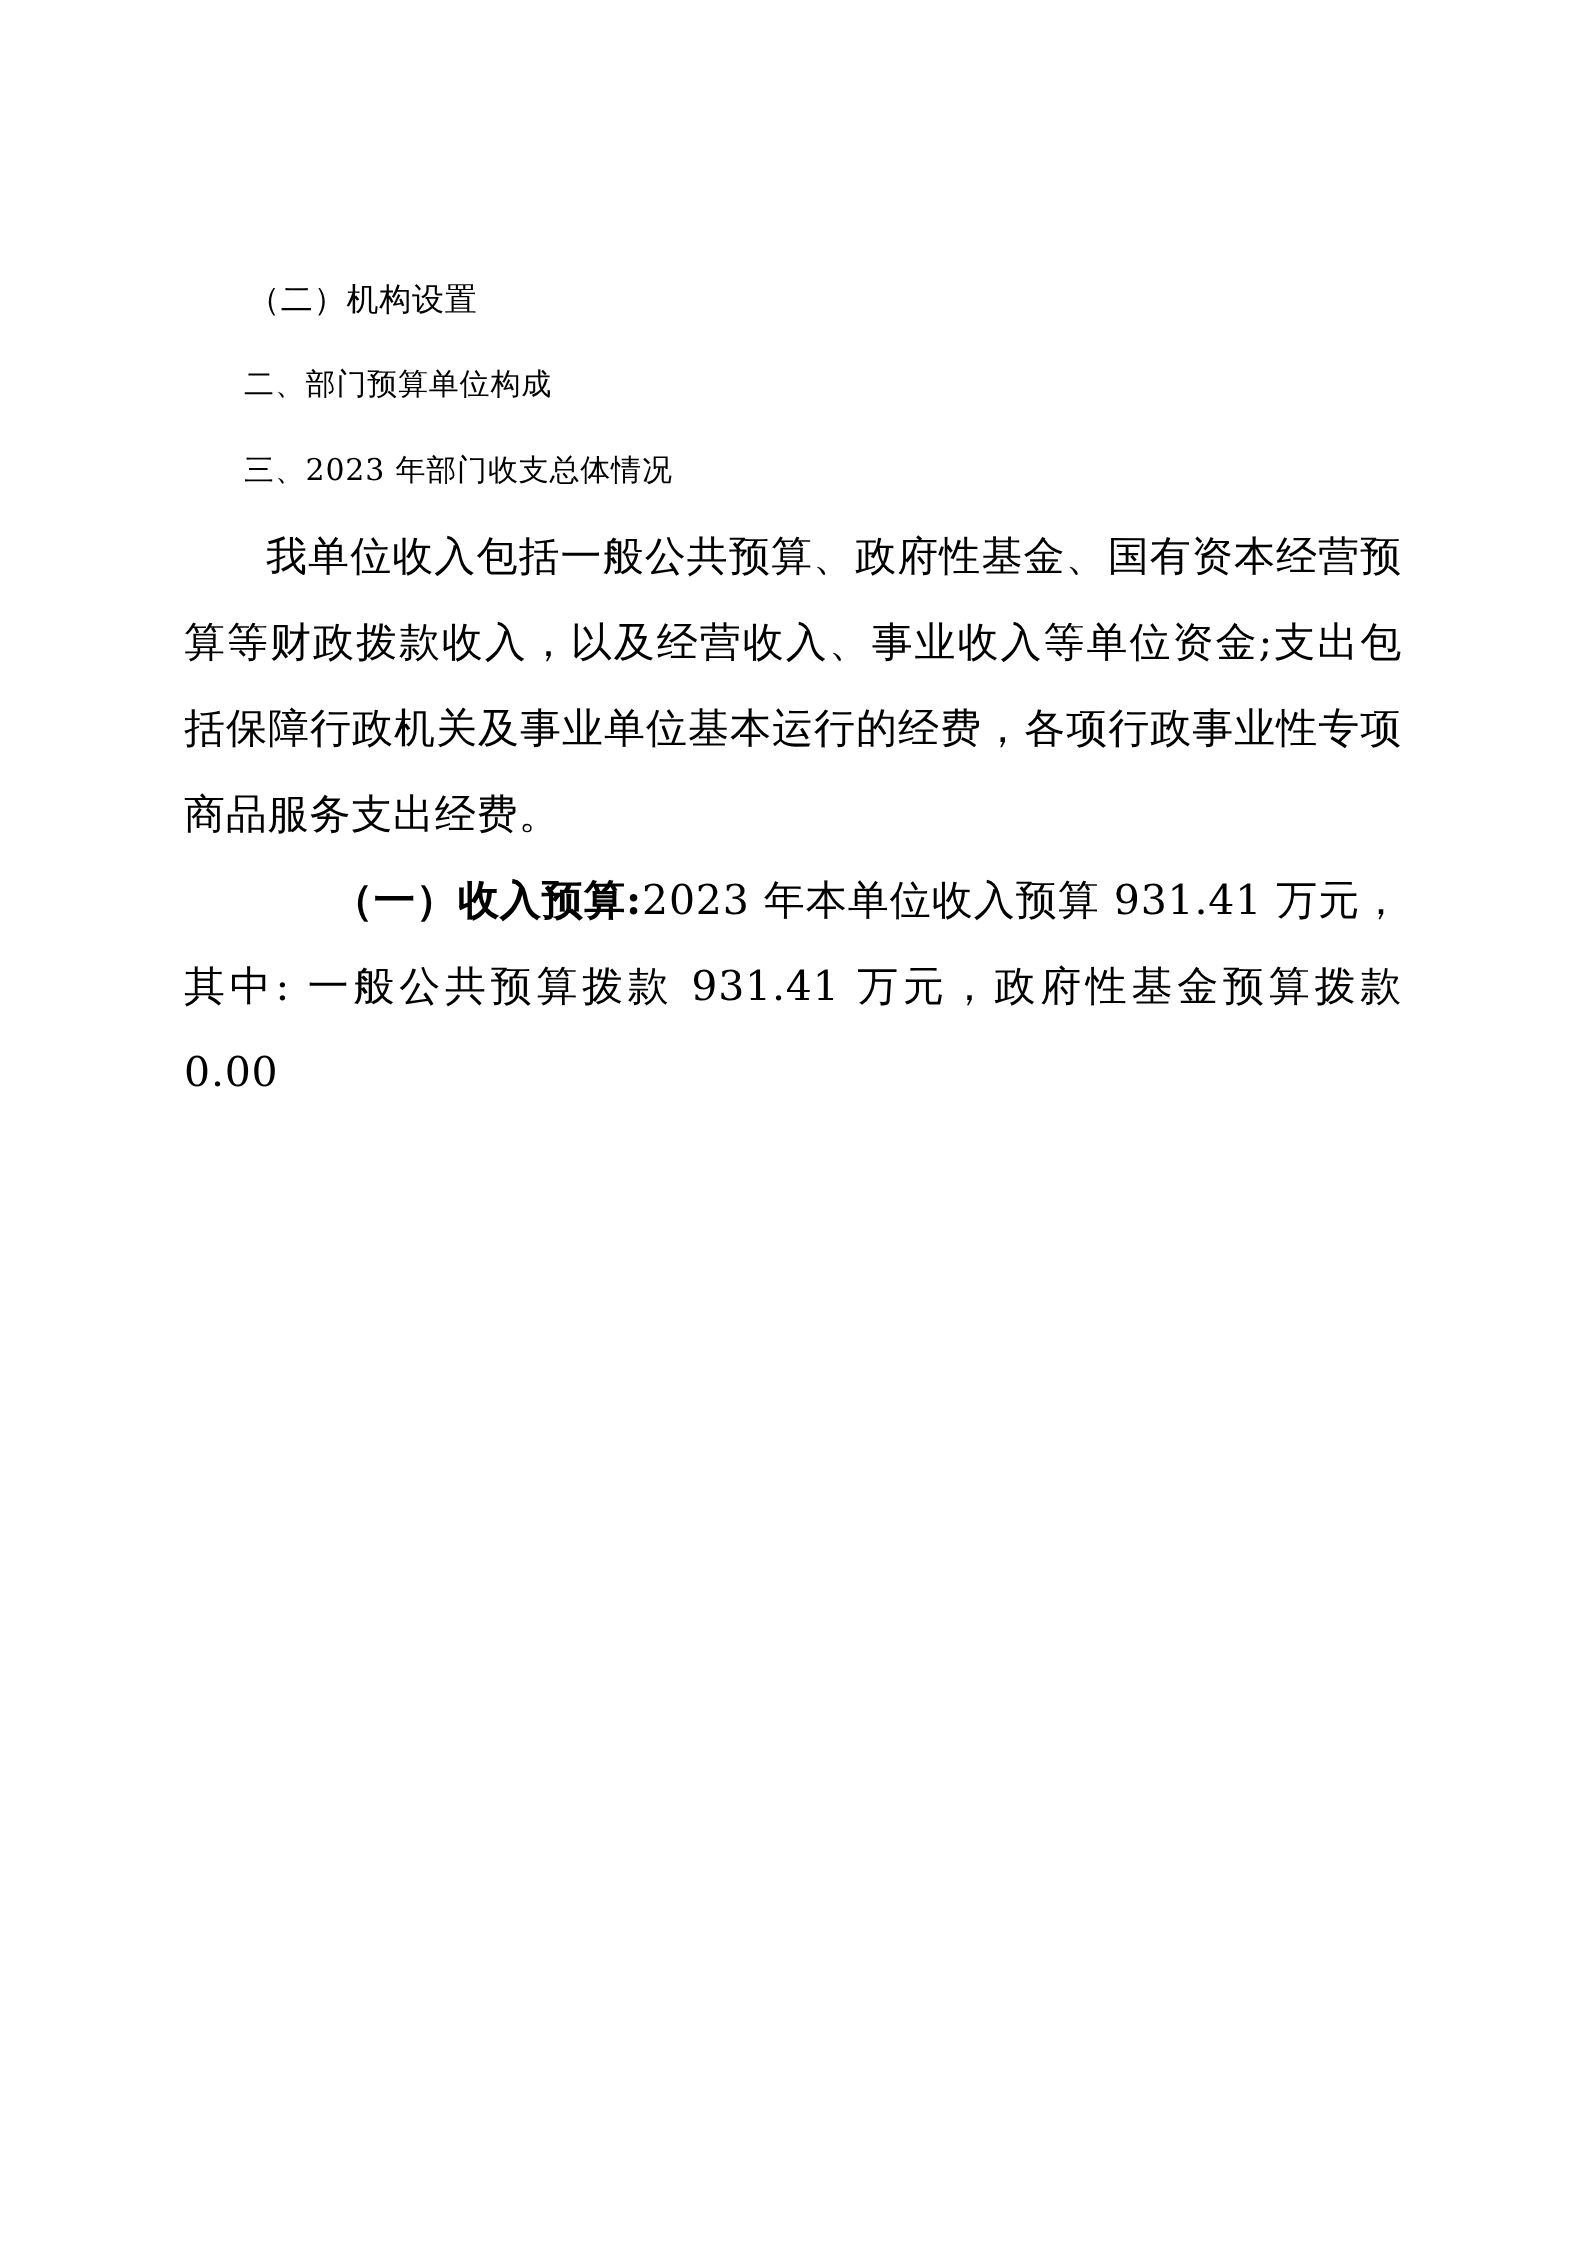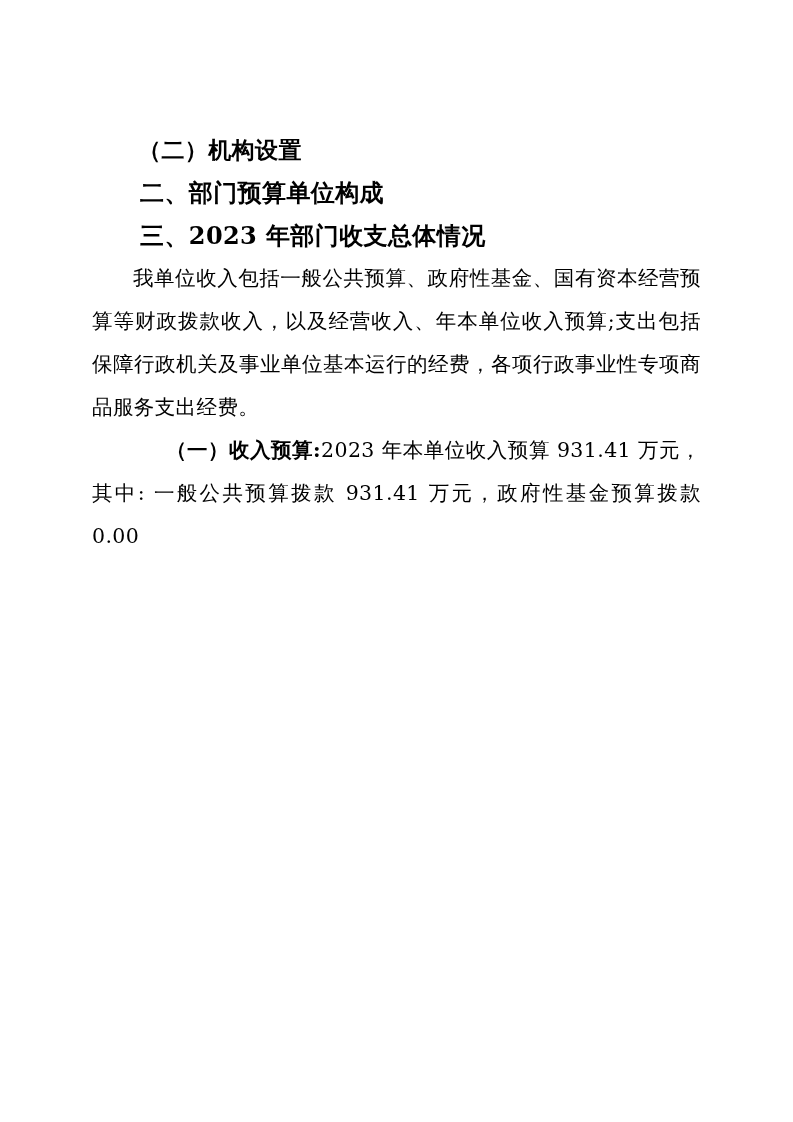--- a/index.html
+++ b/index.html
@@ -22,29 +22,29 @@
     padding: 128px 92px 60px 92px;
   }
   .doc-body {
     font-size: 20.5px;
     line-height: 43px;
     text-align: justify;
     text-justify: inter-ideograph;
     letter-spacing: 0.4px;
   }
   .heading {
-    font-weight: bold;
-    font-size: 23px;
+    font-weight: normal;
+    font-size: 16px;
     line-height: 43px;
     margin: 0;
     text-indent: 2em;
   }
   .heading-2 {
-    font-weight: bold;
-    font-size: 24px;
+    font-weight: normal;
+    font-size: 15px;
     line-height: 43px;
     margin: 0;
     text-indent: 2em;
   }
   p.para {
     margin: 0;
     text-indent: 2em;
   }
   .bold-lead {
     font-weight: bold;
@@ -58,18 +58,18 @@
   <div class="doc-body">
 
     <div class="heading">（二）机构设置</div>
 
 
     <div class="heading-2">二、部门预算单位构成</div>
 
 
     <div class="heading-2">三、2023 年部门收支总体情况</div>
 
-    <p class="para">我单位收入包括一般公共预算、政府性基金、国有资本经营预算等财政拨款收入，以及经营收入、年本单位收入预算;支出包括保障行政机关及事业单位基本运行的经费，各项行政事业性专项商品服务支出经费。</p>
+    <p class="para">我单位收入包括一般公共预算、政府性基金、国有资本经营预算等财政拨款收入，以及经营收入、事业收入等单位资金;支出包括保障行政机关及事业单位基本运行的经费，各项行政事业性专项商品服务支出经费。</p>
 
     <p class="para"><span class="bold-lead">（一）收入预算:</span><span>2023 年本单位收入预算 931.41 万元，其中: 一般公共预算拨款 931.41 万元，政府性基金预算拨款 0.00</span></p>
 
   </div>
 </div>
 
 </body></html>

